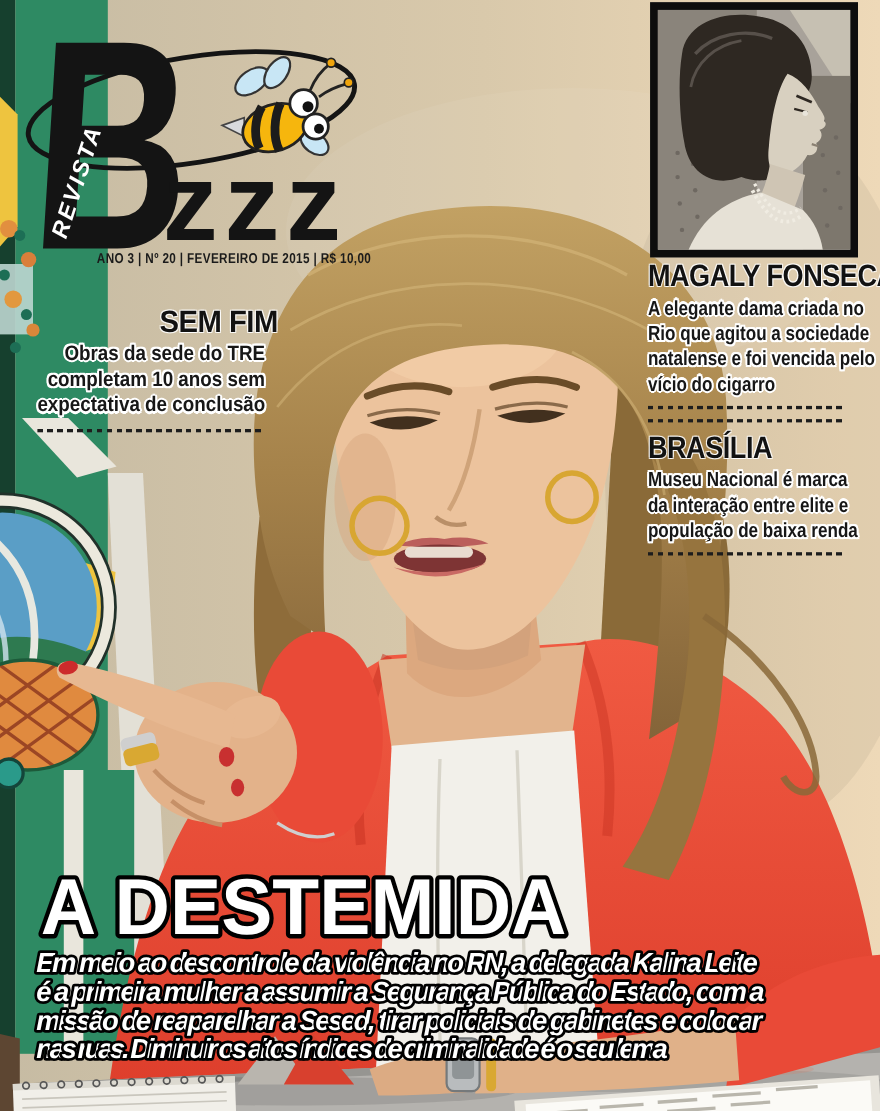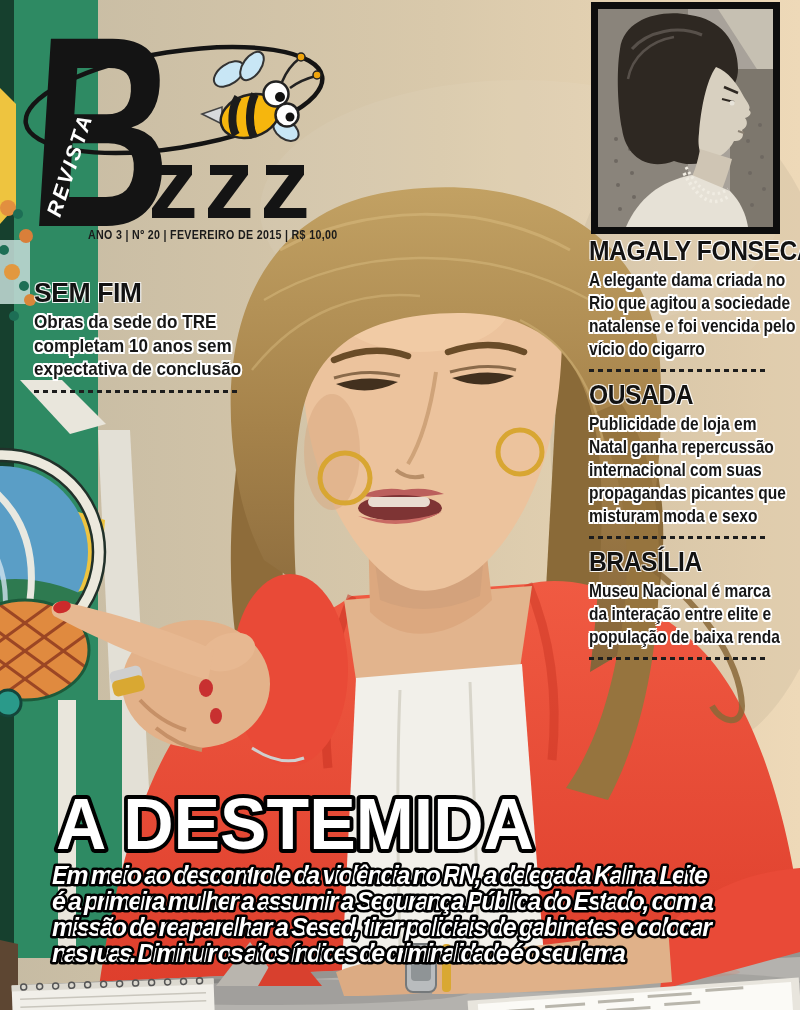--- a/index.html
+++ b/index.html
@@ -10,21 +10,21 @@
   .bg-art{position:absolute;left:0;top:0;width:800px;height:1010px;}
   
   .logo{position:absolute;left:24px;top:2px;width:345px;height:252px;}
   .issue-line{
     position:absolute;left:88px;top:227px;white-space:nowrap;
     font-size:13px;font-weight:700;letter-spacing:.4px;color:#1b1b1b;
     transform:scaleX(.82);transform-origin:0 0;
   }
   
   .col{position:absolute;}
-  .col-left{left:34px;top:278px;width:230px;}
+  .col-left{left:34px;top:278px;width:230px;text-align:right;}
   .col-right{left:589px;top:236px;width:205px;}
   .sec-title{
     font-size:28px;font-weight:700;line-height:30px;color:#121212;
     margin:0 0 2px 0;white-space:nowrap;letter-spacing:-.5px;
     text-shadow:1px 1px 0 rgba(255,255,255,.8),-1px -1px 0 rgba(255,255,255,.8),
       -1px 1px 0 rgba(255,255,255,.8),1px -1px 0 rgba(255,255,255,.8);
   }
   .sec-body{font-size:19px;font-weight:700;line-height:23.5px;color:#171717;margin:0;}
   .col-right .sec-body{font-size:18.5px;line-height:23px;}
   .bl{
@@ -42,21 +42,21 @@
   }
   .col-left .dash{width:205px;}
   .col-right .dash{width:178px;}
   
   .photo-frame{
     position:absolute;left:591px;top:2px;width:189px;height:232px;
     background:#9a948a;border:7px solid #0d0d0d;box-sizing:border-box;
   }
   .photo-frame svg{display:block;width:100%;height:100%;}
   
-  .story{position:absolute;left:52px;top:792px;width:720px;}
+  .story{position:absolute;left:33px;top:792px;width:720px;}
   .story svg{display:block;overflow:visible;}
   .deck-svg{margin-top:8px;}
 </style>
 </head>
 <body>
 
 <div class="cover">
 
   <svg class="bg-art" viewBox="0 0 800 1010" preserveAspectRatio="none">
     <defs>
@@ -337,30 +337,20 @@
     <section>
       <h2 class="sec-title sqz88">MAGALY FONSECA</h2>
       <div class="sec-body sqz84">
         <div class="bl">A elegante dama criada no</div>
         <div class="bl">Rio que agitou a sociedade</div>
         <div class="bl">natalense e foi vencida pelo</div>
         <div class="bl">vício do cigarro</div>
       </div>
     </section>
     <div class="dash"></div>
-    <section>
-      <h2 class="sec-title sqz88">OUSADA</h2>
-      <div class="sec-body sqz84">
-        <div class="bl">Publicidade de loja em</div>
-        <div class="bl">Natal ganha repercussão</div>
-        <div class="bl">internacional com suas</div>
-        <div class="bl">propagandas picantes que</div>
-        <div class="bl">misturam moda e sexo</div>
-      </div>
-    </section>
     <div class="dash"></div>
     <section>
       <h2 class="sec-title sqz88">BRASÍLIA</h2>
       <div class="sec-body sqz84">
         <div class="bl">Museu Nacional é marca</div>
         <div class="bl">da interação entre elite e</div>
         <div class="bl">população de baixa renda</div>
       </div>
     </section>
     <div class="dash"></div>

